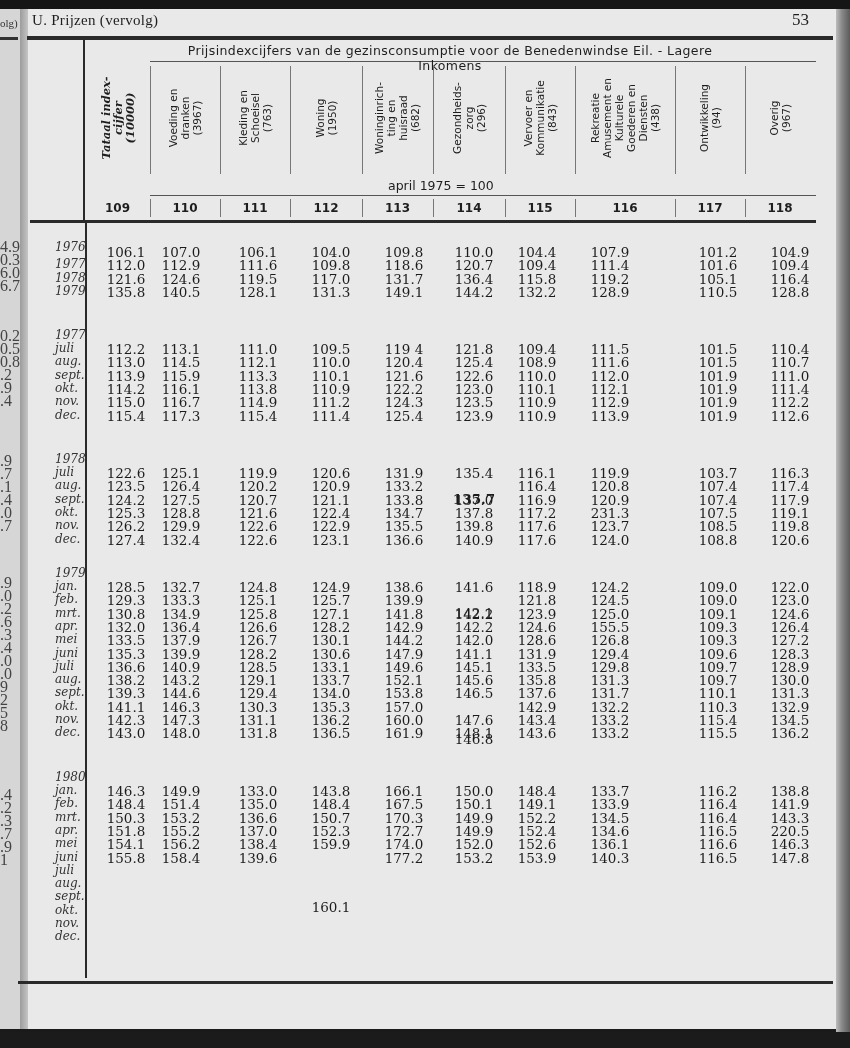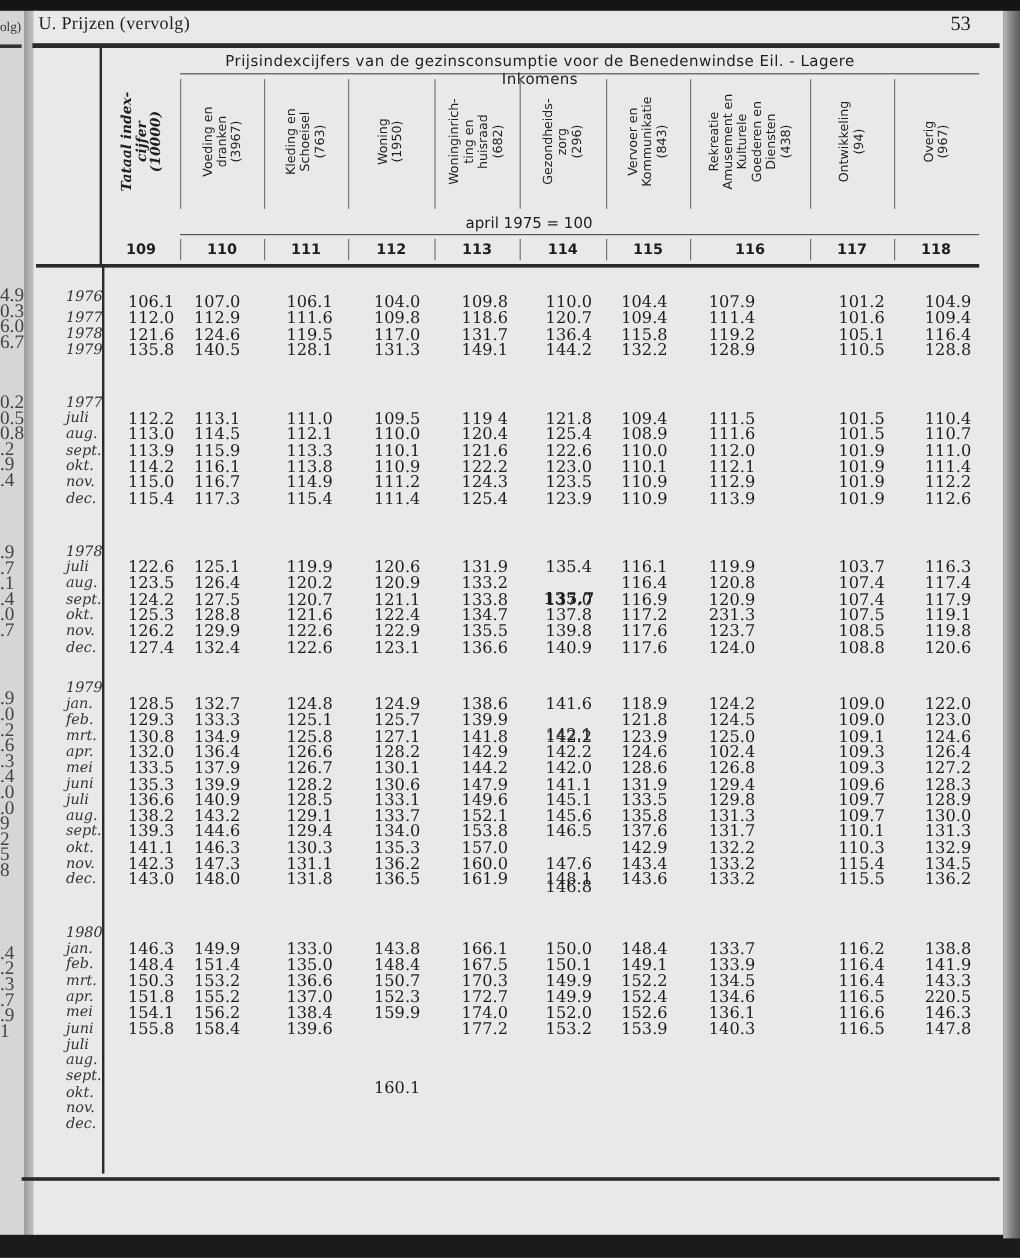--- a/index.html
+++ b/index.html
@@ -407,21 +407,21 @@
     <div class="cell" style="top: 607.6px; left: 580px; width: 60px;">125.0</div>
     <div class="cell" style="top: 607.6px; left: 688px; width: 60px;">109.1</div>
     <div class="cell" style="top: 607.6px; left: 760px; width: 60px;">124.6</div>
     <div class="cell" style="top: 620.9px; left: 96px; width: 60px;">132.0</div>
     <div class="cell" style="top: 620.9px; left: 151px; width: 60px;">136.4</div>
     <div class="cell" style="top: 620.9px; left: 228px; width: 60px;">126.6</div>
     <div class="cell" style="top: 620.9px; left: 301px; width: 60px;">128.2</div>
     <div class="cell" style="top: 620.9px; left: 374px; width: 60px;">142.9</div>
     <div class="cell" style="top: 620.9px; left: 444px; width: 60px;">142.2</div>
     <div class="cell" style="top: 620.9px; left: 507px; width: 60px;">124.6</div>
-    <div class="cell" style="top: 620.9px; left: 580px; width: 60px;">102.4</div>
+    <div class="cell" style="top: 620.9px; left: 580px; width: 60px;">155.5</div>
     <div class="cell" style="top: 620.9px; left: 688px; width: 60px;">109.3</div>
     <div class="cell" style="top: 620.9px; left: 760px; width: 60px;">126.4</div>
     <div class="cell" style="top: 634.2px; left: 96px; width: 60px;">133.5</div>
     <div class="cell" style="top: 634.2px; left: 151px; width: 60px;">137.9</div>
     <div class="cell" style="top: 634.2px; left: 228px; width: 60px;">126.7</div>
     <div class="cell" style="top: 634.2px; left: 301px; width: 60px;">130.1</div>
     <div class="cell" style="top: 634.2px; left: 374px; width: 60px;">144.2</div>
     <div class="cell" style="top: 634.2px; left: 444px; width: 60px;">142.0</div>
     <div class="cell" style="top: 634.2px; left: 507px; width: 60px;">128.6</div>
     <div class="cell" style="top: 634.2px; left: 580px; width: 60px;">126.8</div>

